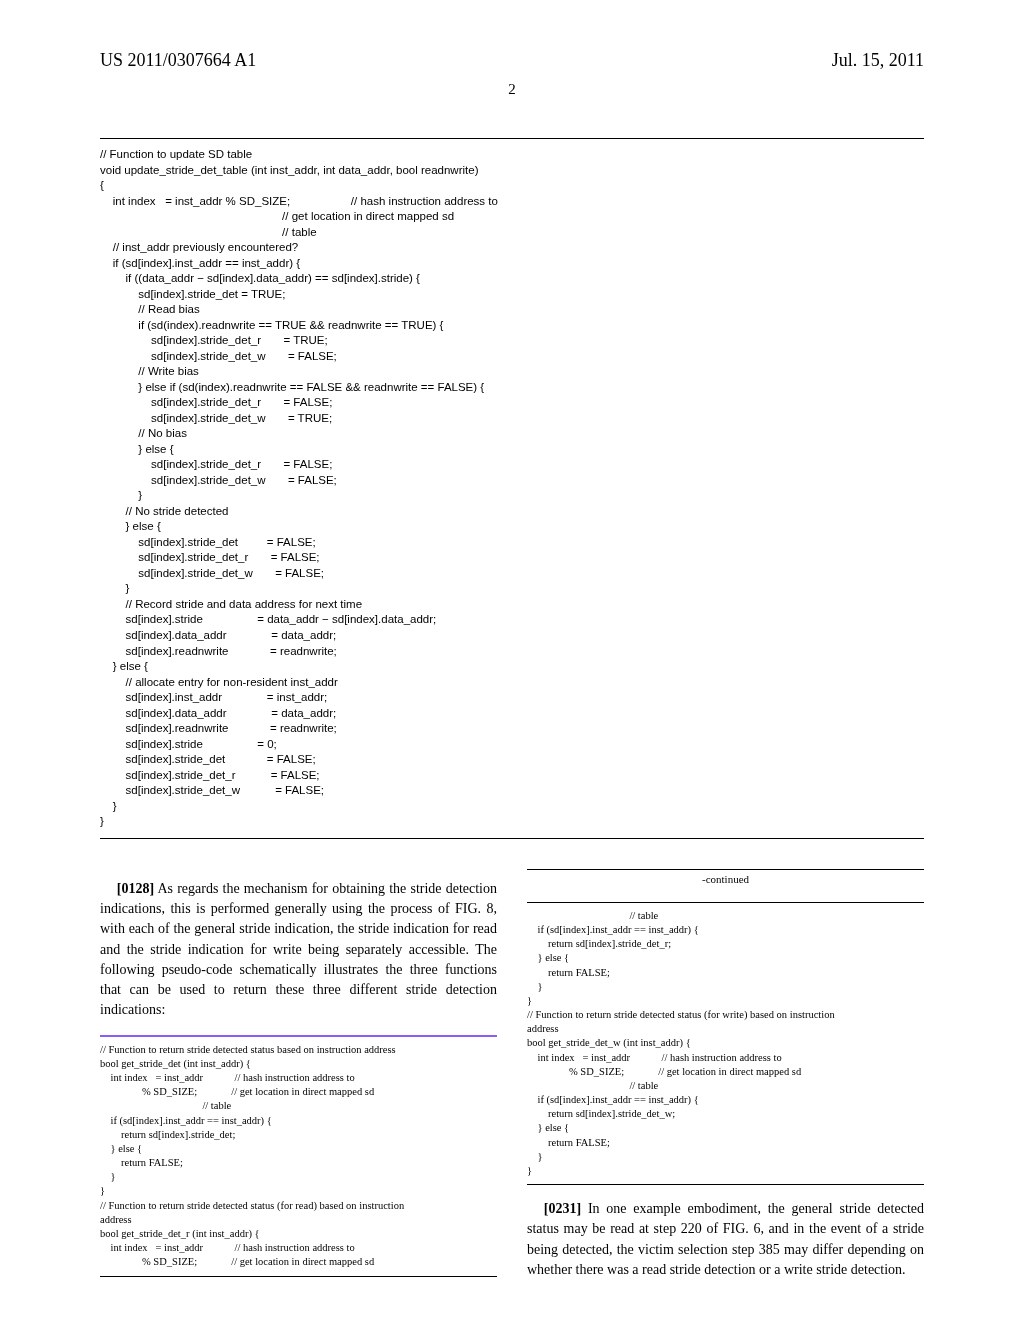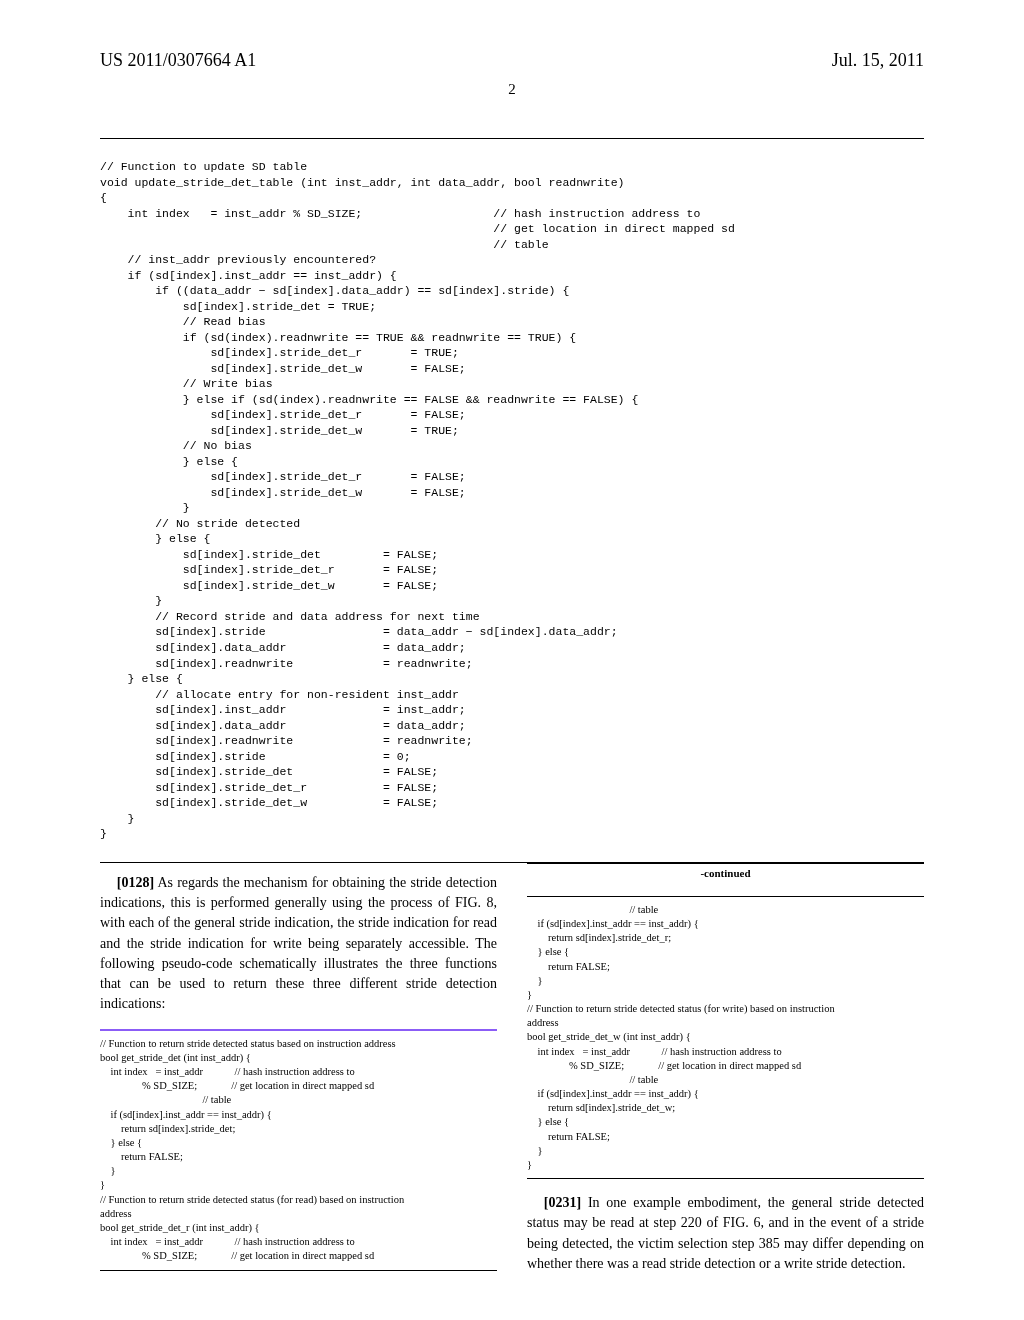--- a/index.html
+++ b/index.html
@@ -20,27 +20,28 @@
     margin-bottom: 10px;
   }
   .header .left { }
   .header .right { }
   .page-number {
     text-align: center;
     font-size: 15px;
     margin-bottom: 40px;
   }
   .code-block {
-    font-family: Liberation Mono, monospace;
+    font-family: Liberation Sans, sans-serif;
     font-size: 11.5px;
     line-height: 1.35;
     white-space: pre;
     border-top: 1px solid #000;
     border-bottom: 1px solid #000;
-    padding: 20px 0;
+    padding: 8px 0;
+    margin-bottom: 30px;
   }
   .columns {
     display: flex;
     gap: 30px;
     font-size: 14px;
     line-height: 1.45;
     text-align: justify;
     align-items: center;
   }
   .col {
@@ -58,21 +59,20 @@
     border-top: 2px solid #8b5cf6;
     border-bottom: 1px solid #000;
     padding: 6px 0;
     margin: 14px 0;
   }
   .continued-label {
     text-align: center;
     font-size: 11px;
     margin-bottom: 4px;
     padding-top: 2px;
-    font-weight: bold;
   }
   .continued-wrap {
     border-top: 1px solid #000;
   }
   .para {
     margin: 10px 0;
     text-indent: 1.2em;
   }
 </style>
 </head>

